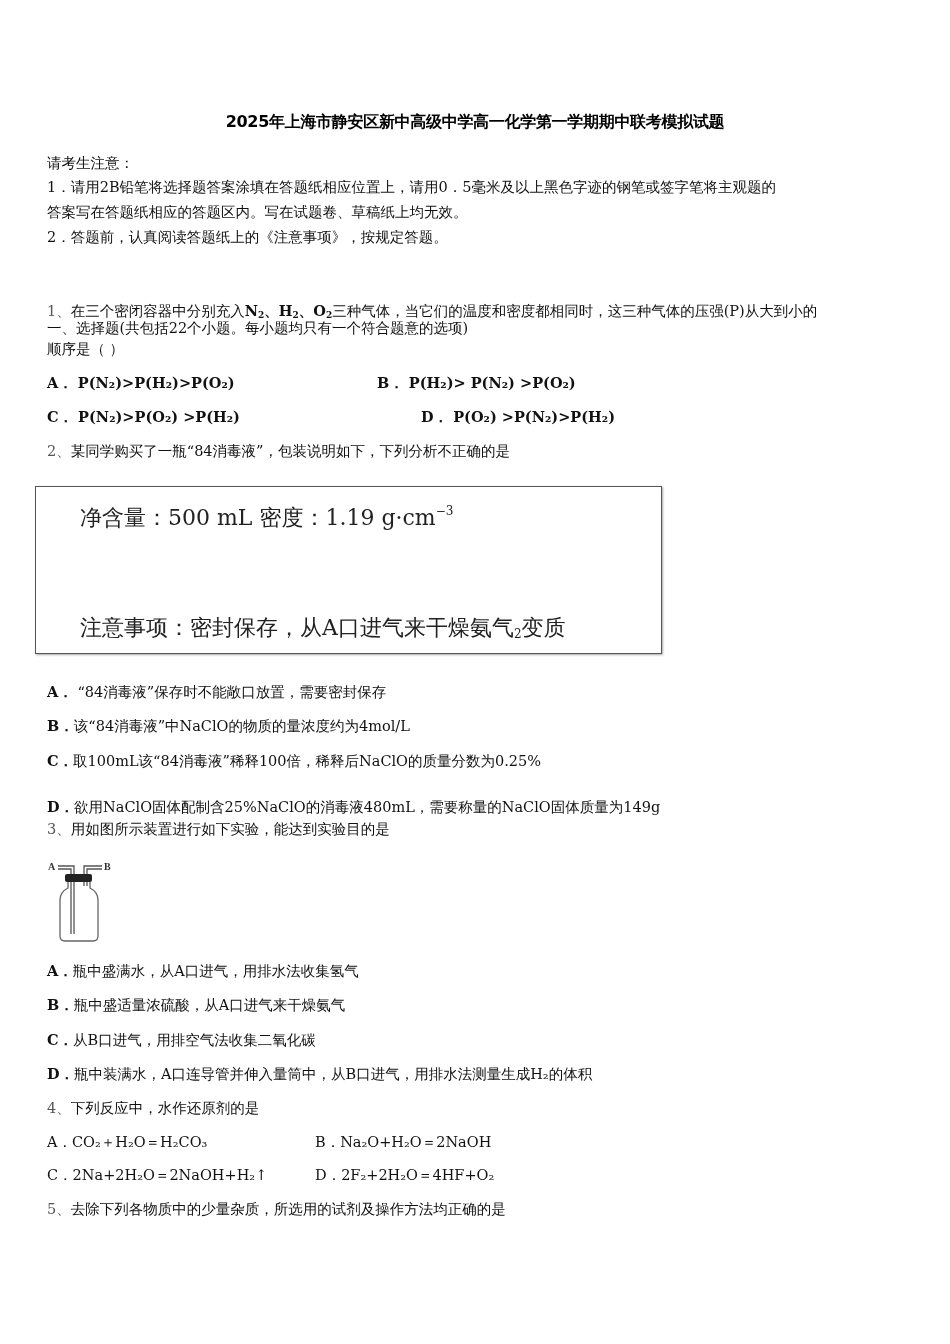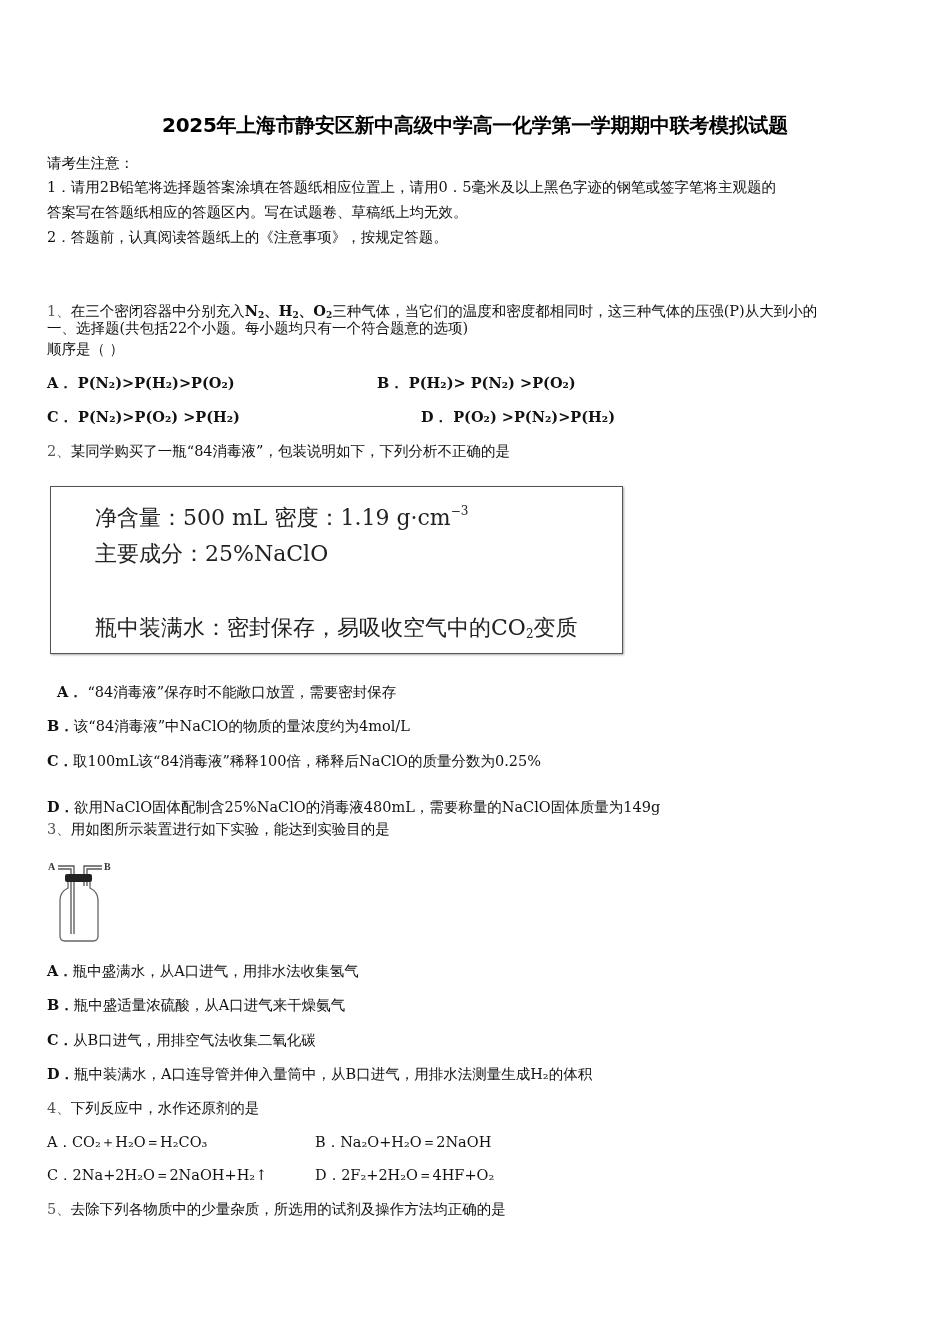--- a/index.html
+++ b/index.html
@@ -1,26 +1,26 @@
 <!DOCTYPE html>
 <html><head>
 <meta charset="utf-8">
 <style>
   html, body { margin:0; padding:0; background:#ffffff; }
   body { width:950px; height:1344px; position:relative; overflow:hidden;
          font-family:"DejaVu Serif","Liberation Serif",serif; color:#111; }
   .abs { position:absolute; white-space:nowrap; }
   .title { left:0; width:950px; top:112px; text-align:center; font-family:"DejaVu Sans","Liberation Sans",sans-serif;
-           font-weight:bold; font-size:20px; letter-spacing:-0.3px; color:#000; }
+           font-weight:bold; font-size:16px; letter-spacing:-0.3px; color:#000; }
   .t { font-size:14.5px; line-height:18px; }
   .b { font-weight:bold; }
   .num { color:#555; }
   sub { font-size:9px; vertical-align:-2px; line-height:0; }
   sup { font-size:9px; vertical-align:6px; line-height:0; }
-  .label-box { position:absolute; left:50px; top:486px; width:573px; height:168px; border:1.5px solid #555;
+  .label-box { position:absolute; left:35px; top:486px; width:627px; height:168px; border:1.5px solid #555;
                box-shadow:1px 1px 2px #aaa; box-sizing:border-box; }
   .label-line { position:absolute; left:44px; font-size:22px; font-family:"DejaVu Serif","Liberation Serif",serif; color:#222; white-space:nowrap; }
 </style>
 </head>
 <body>
 
 <div class="abs title">2025年上海市静安区新中高级中学高一化学第一学期期中联考模拟试题</div>
 
 <div class="abs t" style="left:47px;top:154px;">请考生注意：</div>
 <div class="abs t" style="left:47px;top:178px;text-align:right;">1．请用2B铅笔将选择题答案涂填在答题纸相应位置上，请用0．5毫米及以上黑色字迹的钢笔或签字笔将主观题的</div>
@@ -38,25 +38,24 @@
 <div class="abs t b" style="left:377px;top:374px;"><span>B．</span> <span>P(H₂)&gt; P(N₂) &gt;P(O₂)</span></div>
 <div class="abs t b" style="left:47px;top:408px;"><span>C．</span> <span>P(N₂)&gt;P(O₂) &gt;P(H₂)</span></div>
 <div class="abs t b" style="left:377px;top:408px;margin-left:44px;"><span>D．</span> <span>P(O₂) &gt;P(N₂)&gt;P(H₂)</span></div>
 
 <div class="abs t" style="left:47px;top:442px;">
   <span class="num">2、</span><span>某同学购买了一瓶“84消毒液”，包装说明如下，下列分析不正确的是</span>
 </div>
 
 <div class="label-box">
   <div class="label-line" style="top:16px;"><span>净含量：500 mL   密度：1.19 g·cm</span><sup style="font-size:12px;vertical-align:10px;">−3</sup></div>
-  <div class="label-line" style="top:52px;">主要成分：25%NaClO</div>
-  <div class="label-line" style="top:126px;"><span>瓶中装满水：密封保存，易吸收空气中的CO</span><sub style="font-size:12px;vertical-align:-3px;">2</sub><span>变质</span></div>
+  <div class="label-line" style="top:126px;"><span>注意事项：密封保存，从A口进气来干燥氨气</span><sub style="font-size:12px;vertical-align:-3px;">2</sub><span>变质</span></div>
 </div>
 
-<div class="abs t" style="left:57px;top:683px;"><span class="b">A．</span> <span>“84消毒液”保存时不能敞口放置，需要密封保存</span></div>
+<div class="abs t" style="left:47px;top:683px;"><span class="b">A．</span> <span>“84消毒液”保存时不能敞口放置，需要密封保存</span></div>
 <div class="abs t" style="left:47px;top:717px;"><span class="b">B．</span><span>该“84消毒液”中NaClO的物质的量浓度约为4mol/L</span></div>
 <div class="abs t" style="left:47px;top:752px;"><span class="b">C．</span><span>取100mL该“84消毒液”稀释100倍，稀释后NaClO的质量分数为0.25%</span></div>
 <div class="abs t" style="left:47px;top:786px;margin-top:12px;"><span class="b">D．</span><span>欲用NaClO固体配制含25%NaClO的消毒液480mL，需要称量的NaClO固体质量为149g</span></div>
 
 <div class="abs t" style="left:47px;top:820px;text-align:center;">
   <span class="num">3、</span><span>用如图所示装置进行如下实验，能达到实验目的是</span>
 </div>
 
 <div class="abs" style="left:46px;top:856px;width:80px;height:90px;">
   <svg width="80" height="90" viewBox="0 0 80 90">

